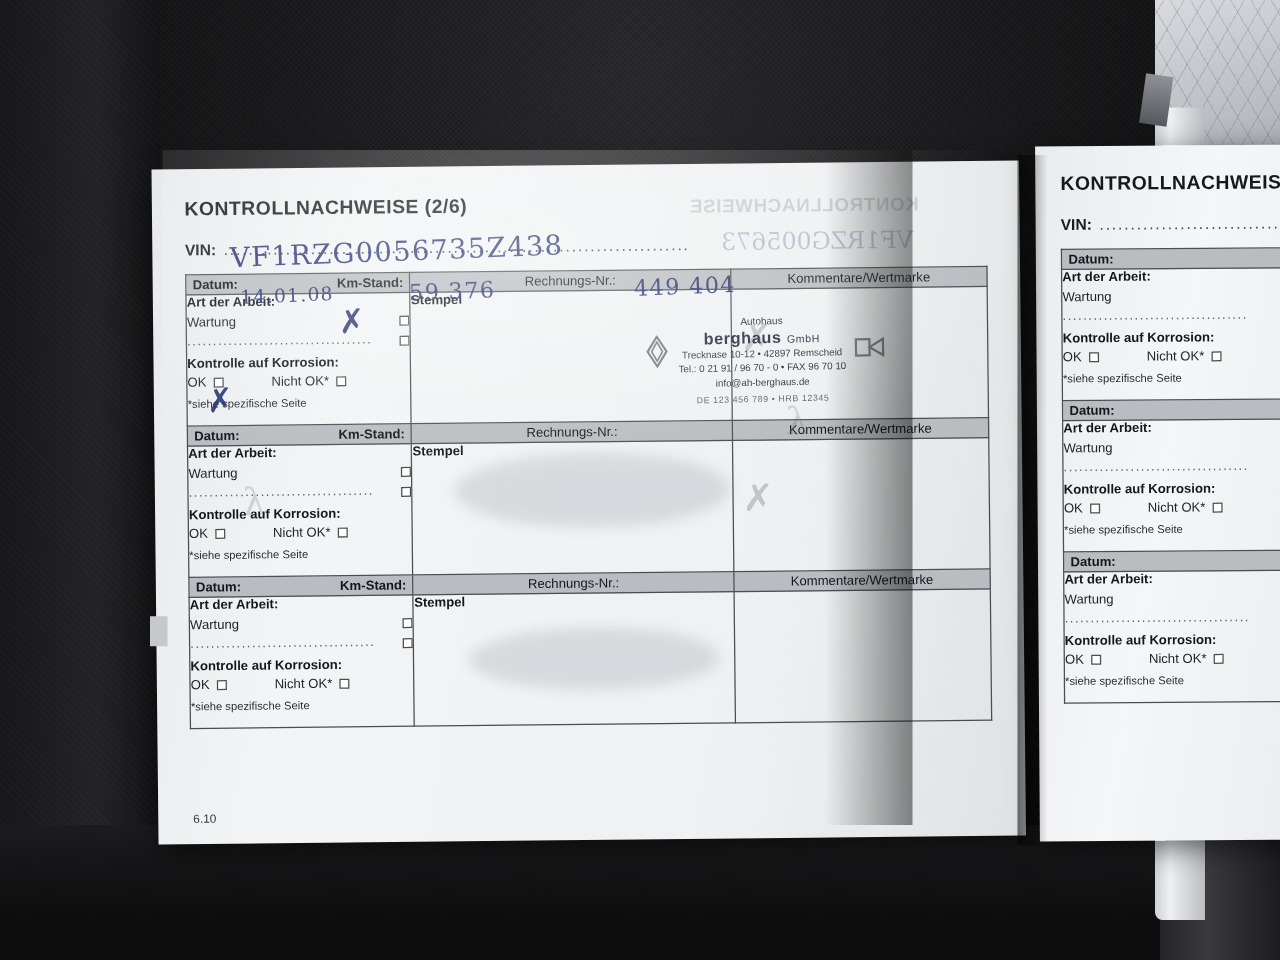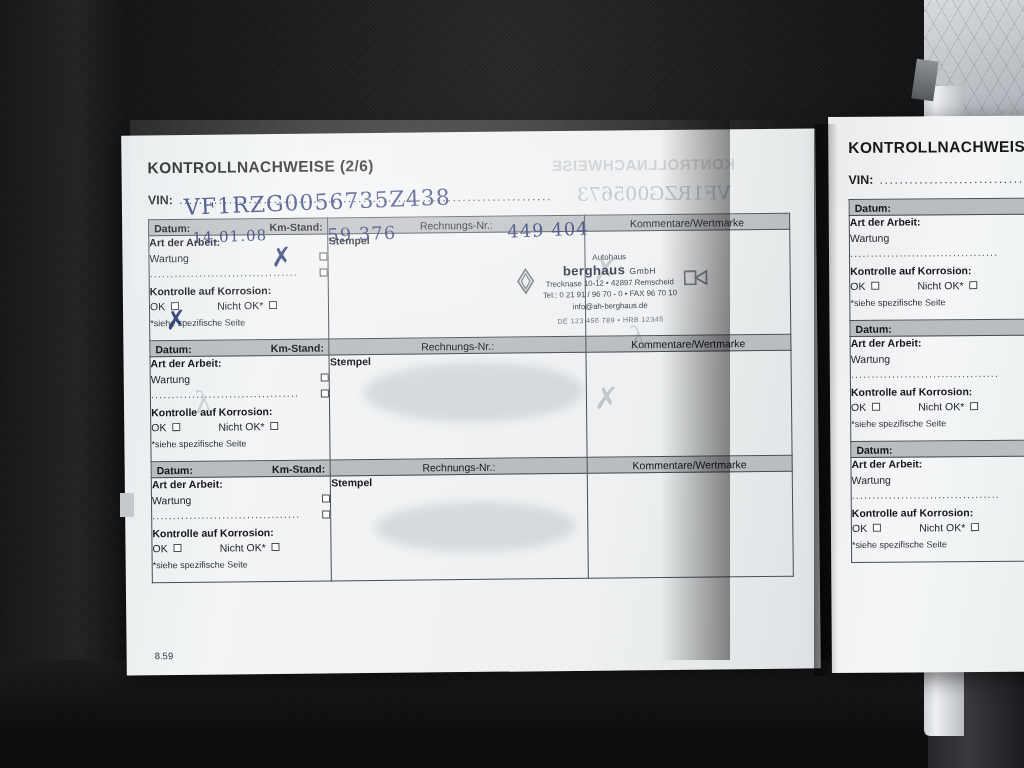--- a/index.html
+++ b/index.html
@@ -312,21 +312,21 @@
         <svg class="logo-l" viewBox="0 0 24 24">
           <polygon points="12,1 19,12 12,23 5,12" fill="none" stroke="#171a2e" stroke-width="1.6"></polygon>
           <polygon points="12,5 16,12 12,19 8,12" fill="none" stroke="#171a2e" stroke-width="1.2"></polygon>
         </svg>
         <svg class="logo-r" viewBox="0 0 24 24">
           <path d="M2 6 L12 6 L12 18 L2 18 Z" fill="none" stroke="#171a2e" stroke-width="1.6"></path>
           <path d="M12 12 L22 6 L22 18 Z" fill="none" stroke="#171a2e" stroke-width="1.6"></path>
         </svg>
       </div>
 
-      <div class="pagenum">8.59</div>
+      <div class="pagenum">6.10</div>
     </div>
   </div>
 
   <div class="page page-right">
     <div class="page-inner" style="padding:22px 20px;">
       <h1 class="doc-title">KONTROLLNACHWEIS</h1>
 
       <div class="vin-row">
         <span class="vin-label">VIN:</span>
         <span class="vin-dots">..............................</span>

